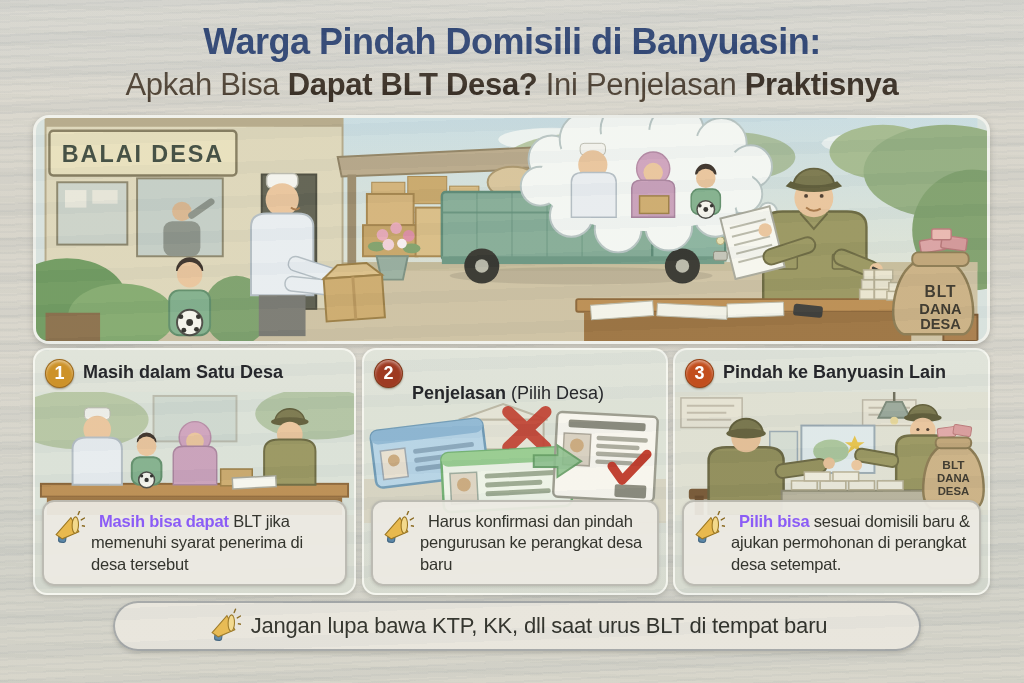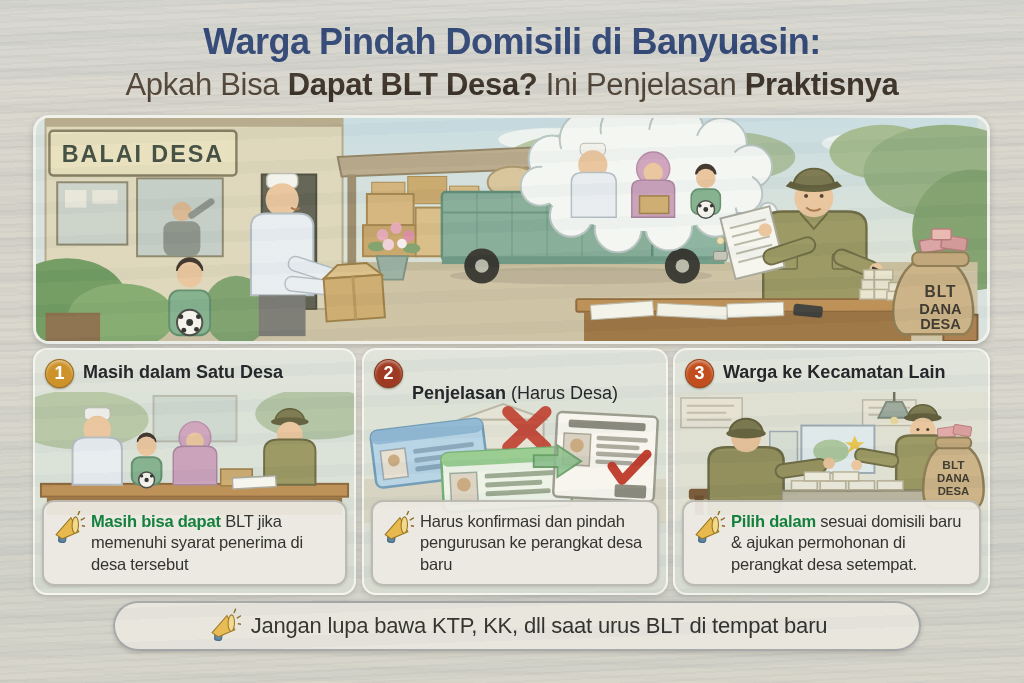--- a/index.html
+++ b/index.html
@@ -52,21 +52,21 @@
 
   .panel-scene{ position:absolute; left:0; top:42px; width:100%; height:auto; }
   .panel2 .panel-scene{ top:50px; }
 
   .note{ position:absolute; left:7px; right:7px; bottom:7px; z-index:4;
     background:rgba(236,234,226,0.94); border:2px solid rgba(150,150,140,0.55);
     border-radius:12px; padding:9px 9px 9px 7px; display:flex; gap:6px; align-items:flex-start;
     box-shadow:0 1px 3px rgba(60,60,50,0.18); }
   .mega{ flex:0 0 34px; width:34px; height:34px; }
   .note-text{ font-size:16.5px; color:#34352e; line-height:1.3; letter-spacing:-0.2px; }
-  .note-text b{ color:#15803d; }
+  .note-text b{ color:#8b5cf6;margin-left:8px; }
 
   .footer-pill{ position:absolute; left:113px; top:601px; width:808px; height:50px;
     border-radius:26px; background:rgba(234,231,222,0.95);
     border:2px solid rgba(140,146,148,0.75);
     display:flex; align-items:center; justify-content:center; gap:10px;
     box-shadow:0 2px 4px rgba(60,60,50,0.22); }
   .footer-pill .mega{ width:38px; height:38px; }
   .footer-text{ font-size:22px; color:#2d2e27; letter-spacing:-0.2px; }
 </style>
 </head>
@@ -337,21 +337,21 @@
     </svg>
     <div class="note-text"><b>Masih bisa dapat</b><span> BLT jika memenuhi syarat penerima di desa tersebut</span></div>
   </div>
 </section>
 
 <section class="panel panel2">
   <div class="panel-header">
     <div class="badge badge2">
         <span>2</span>
       </div>
-    <div class="panel-title"><br><span>Penjelasan </span><span class="light">(Harus Desa)</span></div>
+    <div class="panel-title"><br><span>Penjelasan </span><span class="light">(Pilih Desa)</span></div>
   </div>
   <svg class="panel-scene" viewBox="0 0 306 125" aria-hidden="true">
     <rect width="306" height="125" fill="#dde2d6"></rect>
     <rect y="80" width="306" height="45" fill="#d3cdb8" opacity="0.7"></rect>
     <g opacity="0.65" stroke="#a89f88" fill="#e9e5d5" stroke-width="2">
       <polygon points="96,20 141,4 186,20"></polygon>
         <rect x="100" y="20" width="82" height="30"></rect>
     </g>
     <path d="M146 12 L184 48 M184 12 L146 48" style="stroke:var(--alert_red,#bf3a2a)" stroke-width="12" stroke-linecap="round" opacity="0.92"></path>
     <g transform="translate(6,32) rotate(-7)">
@@ -403,21 +403,21 @@
     </svg>
     <div class="note-text"><b></b><span>Harus konfirmasi dan pindah pengurusan ke perangkat desa baru</span></div>
   </div>
 </section>
 
 <section class="panel panel3">
   <div class="panel-header">
     <div class="badge badge3">
         <span>3</span>
       </div>
-    <div class="panel-title">Warga ke Kecamatan Lain</div>
+    <div class="panel-title">Pindah ke Banyuasin Lain</div>
   </div>
   <svg class="panel-scene" viewBox="0 0 317 125" aria-hidden="true">
     <rect width="317" height="125" fill="#dfe0d2"></rect>
     <g fill="#e8e4d4" stroke="#b0aa98" stroke-width="1.5" opacity="0.8">
       <rect x="6" y="6" width="62" height="30"></rect>
         <rect x="190" y="8" width="54" height="26"></rect>
     </g>
     <g stroke="#b0aa98" stroke-width="2" opacity="0.7">
       <line x1="12" y1="14" x2="60" y2="14"></line>
         <line x1="12" y1="21" x2="52" y2="21"></line>
@@ -479,21 +479,21 @@
   </svg>
   <div class="note">
     <svg class="mega" viewBox="0 0 48 48" aria-hidden="true">
       <g transform="rotate(-14 24 26)">
         <rect x="9" y="27" width="10" height="15" rx="3" transform="rotate(20 14 34)" style="fill:var(--megaphone_blue,#5b87a8)" stroke="#3f637f" stroke-width="1.5"></rect>
         <polygon points="6,29 32,11 38,33 13,37" style="fill:var(--megaphone_yellow,#e8b94e)" stroke="#9a7622" stroke-width="1.5"></polygon>
         <ellipse cx="35.5" cy="22.5" rx="4.5" ry="11.5" transform="rotate(16 35.5 22.5)" fill="#f3d98c" stroke="#9a7622" stroke-width="1.5"></ellipse>
         <path d="M43 9 l3 -4 M45.5 17.5 l5 -1.5 M45 26 l4.5 2" stroke="#8a6a20" stroke-width="2" stroke-linecap="round" fill="none"></path>
       </g>
     </svg>
-    <div class="note-text"><b>Pilih dalam</b><span> sesuai domisili baru &amp; ajukan permohonan di perangkat desa setempat.</span></div>
+    <div class="note-text"><b>Pilih bisa</b><span> sesuai domisili baru &amp; ajukan permohonan di perangkat desa setempat.</span></div>
   </div>
 </section>
 
 <div class="footer-pill">
   <svg class="mega" viewBox="0 0 48 48" aria-hidden="true">
     <g transform="rotate(-14 24 26)">
       <rect x="9" y="27" width="10" height="15" rx="3" transform="rotate(20 14 34)" style="fill:var(--megaphone_blue,#5b87a8)" stroke="#3f637f" stroke-width="1.5"></rect>
       <polygon points="6,29 32,11 38,33 13,37" style="fill:var(--megaphone_yellow,#e8b94e)" stroke="#9a7622" stroke-width="1.5"></polygon>
       <ellipse cx="35.5" cy="22.5" rx="4.5" ry="11.5" transform="rotate(16 35.5 22.5)" fill="#f3d98c" stroke="#9a7622" stroke-width="1.5"></ellipse>
       <path d="M43 9 l3 -4 M45.5 17.5 l5 -1.5 M45 26 l4.5 2" stroke="#8a6a20" stroke-width="2" stroke-linecap="round" fill="none"></path>

